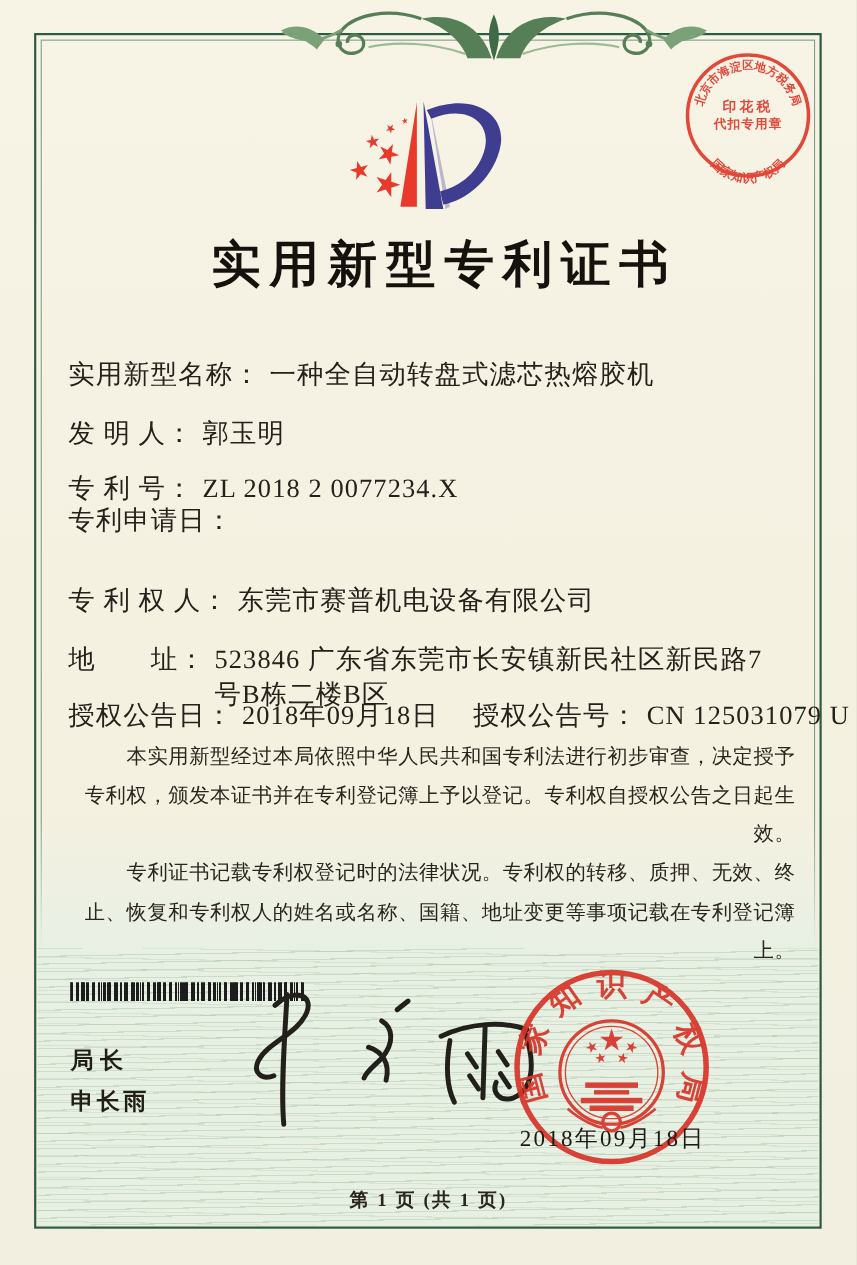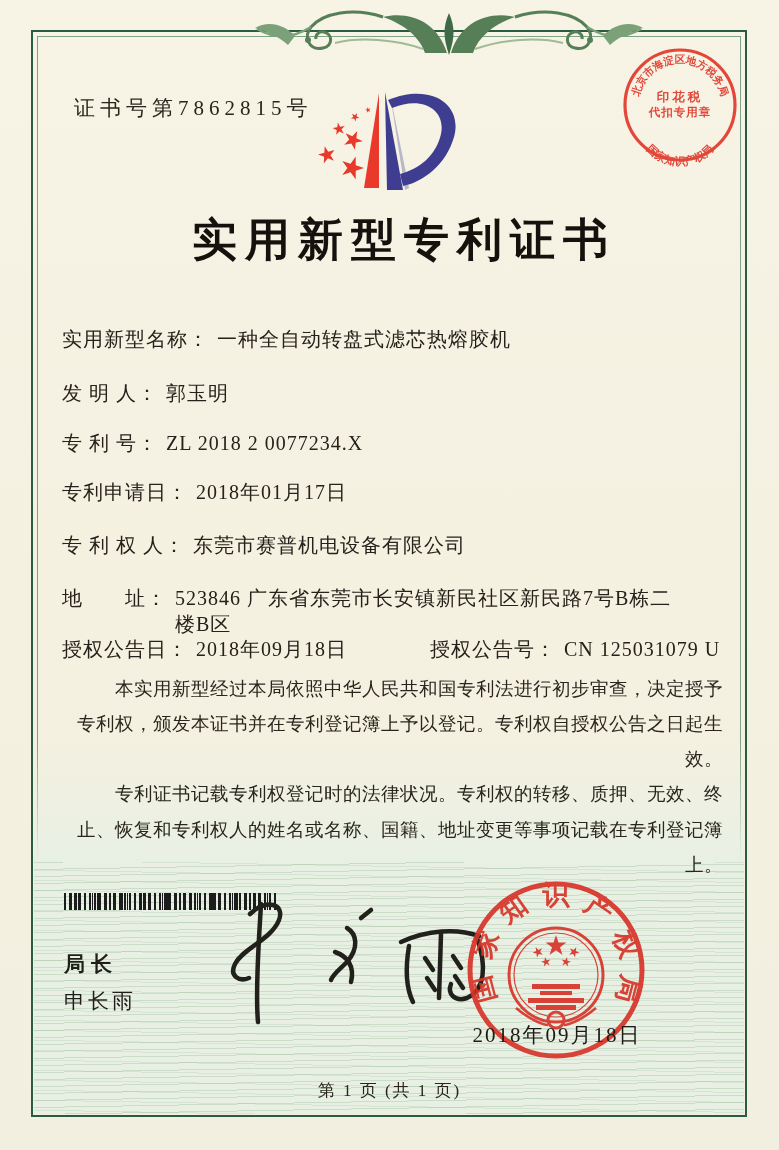--- a/index.html
+++ b/index.html
@@ -15,40 +15,40 @@
   .band-fade{position:absolute;left:34px;right:35px;top:742px;height:120px;
     background:linear-gradient(180deg,rgba(232,240,228,0) 0%,#e8f0e4 100%);}
   .band{position:absolute;left:34px;right:35px;top:862px;bottom:36px;background-color:#e8f0e4;
     background-image:
       repeating-linear-gradient(179deg,rgba(140,180,140,.32) 0 1px,rgba(0,0,0,0) 1px 7px),
       repeating-linear-gradient(181deg,rgba(140,180,140,.20) 0 1px,rgba(0,0,0,0) 1px 10px);}
   .cert-no{position:absolute;left:74px;top:94px;font-size:21px;letter-spacing:5px;color:#2a251d;}
   .title{position:absolute;left:0;right:0;top:210px;text-align:center;font-size:45px;
     letter-spacing:8px;font-weight:700;color:#15120e;padding-left:29px;}
   .field-row{position:absolute;left:62px;display:flex;align-items:flex-start;gap:8px;
-    font-size:20px;line-height:1.32;color:#26211a;}
+    font-size:24px;line-height:1.32;color:#26211a;}
   .f-label{white-space:pre;letter-spacing:1px;}
   .f-value{letter-spacing:1px;}
   .f-value.addr{max-width:505px;}
   .body-text{position:absolute;left:60px;right:56px;top:672px;font-size:18.5px;
     line-height:1.9;color:#2a251d;letter-spacing:.5px;text-align:right;}
   .body-text p{margin:0;text-indent:2em;}
   .barcode{position:absolute;left:64px;top:893px;width:214px;height:17px;
     background-image:
       repeating-linear-gradient(90deg,#1c1c1c 0 2px,transparent 2px 5px),
       repeating-linear-gradient(90deg,#1c1c1c 0 1px,transparent 1px 7px),
       repeating-linear-gradient(90deg,transparent 0 10px,#1c1c1c 10px 13px,transparent 13px 23px);}
   .signer-title{position:absolute;left:64px;top:950px;font-family:Liberation Mono, monospace;
     font-weight:600;font-size:21px;letter-spacing:6px;color:#211e18;text-align:right;}
   .signer-name{position:absolute;left:64px;top:987px;font-family:"Liberation Sans","DejaVu Sans",sans-serif;
-    font-weight:400;font-size:21px;letter-spacing:3px;color:#211e18;}
+    font-weight:700;font-size:21px;letter-spacing:3px;color:#211e18;}
   .seal-date{position:absolute;left:450px;top:1021px;width:214px;text-align:center;
     font-size:21px;letter-spacing:2px;color:#1d1a15;}
   .footer{position:absolute;left:0;right:0;top:1079px;text-align:center;font-size:17px;
-    letter-spacing:2px;color:#2a261f;}
+    letter-spacing:2px;color:#2a261f;font-weight:bold;}
   .abs{position:absolute;}
   svg text{font-family:"Liberation Sans","DejaVu Sans",sans-serif;}
 </style>
 </head>
 <body>
 
 <div class="paper">
 
   <svg width="0" height="0" style="position:absolute" aria-hidden="true">
     <defs>
@@ -73,21 +73,20 @@
         <path d="M334 22 C 354 34 370 34 388 24" fill="none" stroke="#7ba178" stroke-width="2.5"></path>
         <path d="M350 31 C 362 18 378 16 390 23 C 377 27 364 33 357 40 Z" fill="#7ba178"></path>
         <path d="M222 44 C 250 34 286 32 310 38" fill="none" stroke="#9dbb95" stroke-width="2"></path>
         <circle cx="337" cy="35" r="3" fill="#567f57"></circle>
       </g>
       <use href="#orn-half" transform="translate(392,0) scale(-1,1)"></use>
       <path d="M196 8 C 190 22 190 32 196 50 C 202 32 202 22 196 8 Z" fill="#3f6a47"></path>
     </g>
   </svg>
 
-  <div class="cert-no">证书号第7862815号</div>
 
   <svg class="abs" style="left:295px;top:84px" width="190" height="125" viewBox="0 0 190 125">
     <polygon points="110,106 114,104 95,10" fill="#b9b7c9"></polygon>
     <polygon points="84,9 69,104 84,104" fill="#e8392b"></polygon>
     <polygon points="90,8 92,106 108,106" fill="#3f3d8f"></polygon>
     <path d="M 93 16 C 138 -2 168 22 159 53 C 151 81 128 98 108 102 L 105 90 C 124 85 141 72 146 50 C 151 26 128 11 97 24 Z" fill="#3f3d8f"></path>
     <g fill="#e8392b">
       <use href="#star5" transform="translate(57,84) scale(12) rotate(18)"></use>
       <use href="#star5" transform="translate(32,71) scale(9) rotate(-15)"></use>
       <use href="#star5" transform="translate(58,56) scale(10) rotate(25)"></use>
@@ -116,23 +115,22 @@
     <span class="f-value">一种全自动转盘式滤芯热熔胶机</span>
   </div>
   <div class="field-row" style="top:380px">
     <span class="f-label">发 明 人：</span>
     <span class="f-value">郭玉明</span>
   </div>
   <div class="field-row" style="top:430px">
     <span class="f-label">专 利 号：</span>
     <span class="f-value">ZL 2018 2 0077234.X</span>
   </div>
-  <div class="field-row" style="top:479px">
+  <div class="field-row" style="top:459px">
     <span class="f-label">专利申请日：</span>
-    <span class="f-value">2018年01月17日</span>
   </div>
   <div class="field-row" style="top:532px">
     <span class="f-label">专 利 权 人：</span>
     <span class="f-value">东莞市赛普机电设备有限公司</span>
   </div>
   <div class="field-row" style="top:585px">
     <span class="f-label">地　　址：</span>
     <span class="f-value addr">523846 广东省东莞市长安镇新民社区新民路7号B栋二楼B区</span>
   </div>
   <div class="field-row" style="top:636px">

